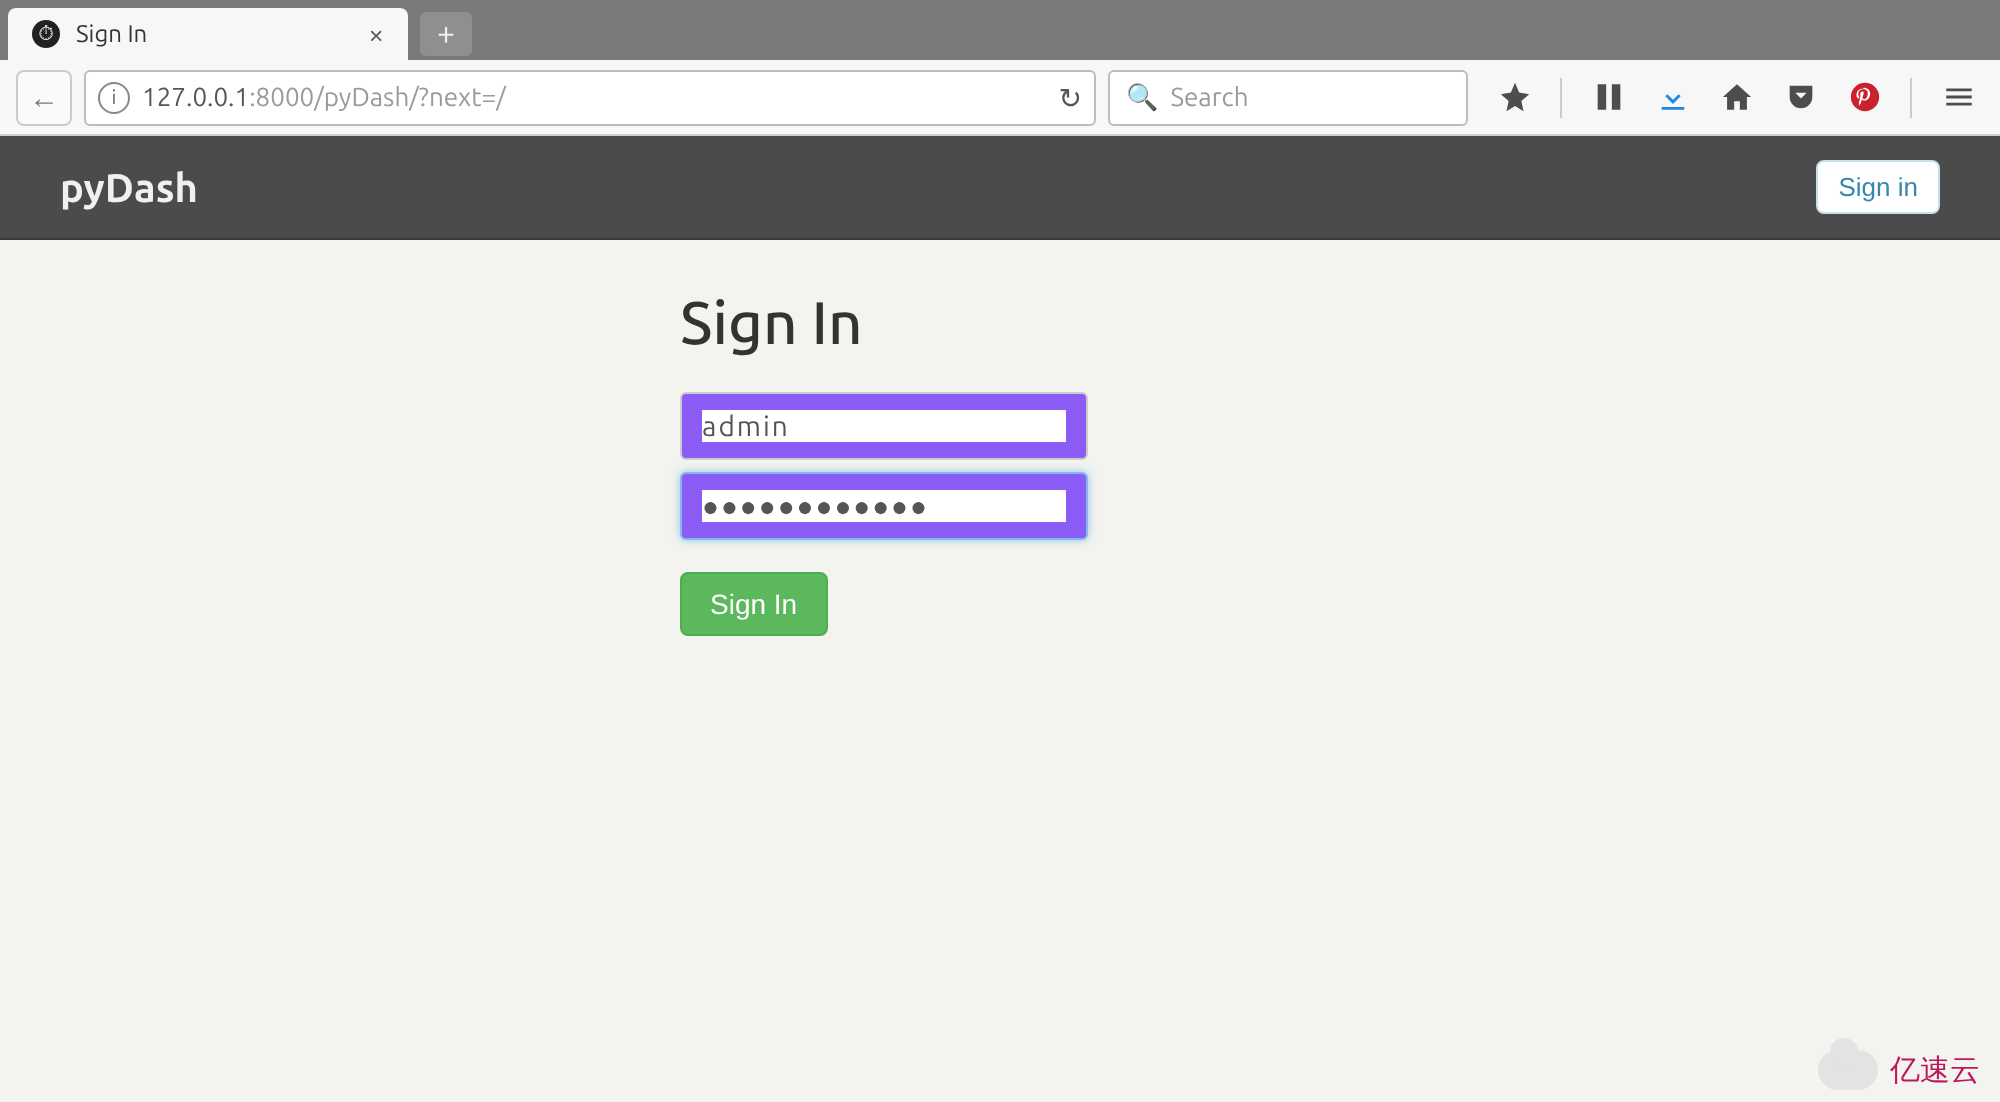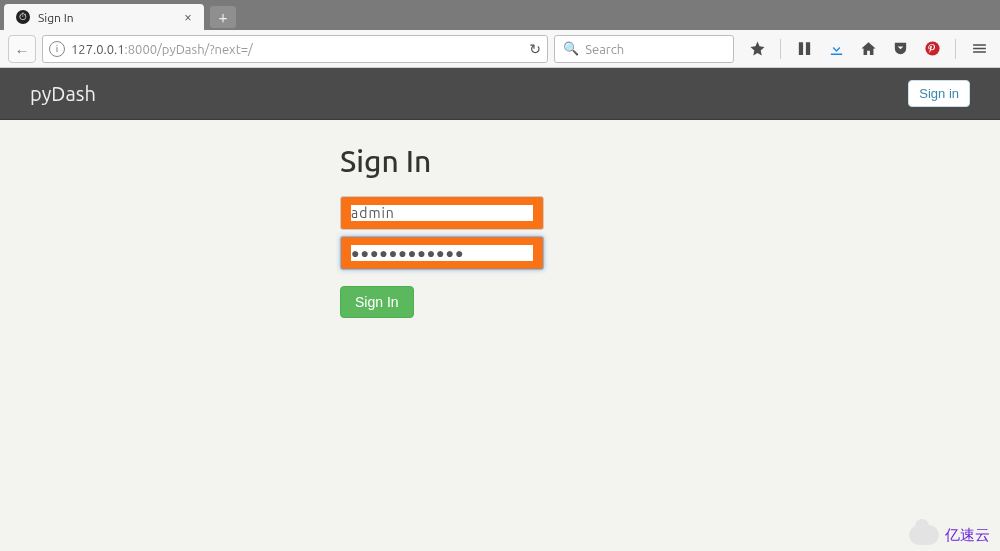--- a/index.html
+++ b/index.html
@@ -64,55 +64,55 @@
     .ticon.red svg { fill: #c8232c; }
     .sep { width: 1px; height: 20px; background: #ccc; }
 
     
     .app-nav {
       background: #4b4b4b; color: #eee; height: 52px;
       display: flex; align-items: center; padding: 0 30px;
       justify-content: space-between;
       border-bottom: 1px solid #3a3a3a;
     }
-    .brand { font-size: 20px; font-weight: 400; color: #f0f0f0; }
+    .brand { font-size: 20px; font-weight: 700; color: #f0f0f0; }
     .signin-nav {
       background: #fff; color: #3a87ad; border: 1px solid #c8e0ea;
       border-radius: 4px; padding: 5px 10px; font-size: 13px; cursor: pointer;
     }
 
     
     .page { padding: 24px 0 0 340px; }
     .page h2 {
       font-size: 30px; font-weight: 500; color: #333; margin-bottom: 18px;
       font-family: "Segoe UI", Ubuntu, sans-serif;
     }
     .field {
       width: 204px; height: 34px; border: 1px solid #ccc; border-radius: 3px;
-      background: #f97316; padding: 12px 10px; font-size: 14px; color: #555;
+      background: #8b5cf6; padding: 12px 10px; font-size: 14px; color: #555;
       margin-bottom: 6px; display: flex; align-items: center;
     }
     .field.focused {
       border-color: #84b9ef; box-shadow: 0 0 4px rgba(102,175,233,.7);
     }
     .field input {
       border: none; outline: none; width: 100%; font-size: 14px; color: #555;
       font-family: inherit; letter-spacing: 1px;
     }
     .btn-success {
       background: #5cb85c; color: #fff; border: 1px solid #4cae4c;
       border-radius: 4px; padding: 7px 14px; font-size: 14px;
       cursor: pointer; margin-top: 10px;
     }
 
     
     .watermark {
       position: fixed; right: 10px; bottom: 6px;
       display: flex; align-items: center; gap: 6px;
-      color: #6d28d9; font-size: 15px; pointer-events: none;
+      color: #be185d; font-size: 15px; pointer-events: none;
     }
     .watermark .cloud {
       width: 30px; height: 20px; background: #e3e3e3; border-radius: 12px; position: relative;
     }
     .watermark .cloud::before {
       content: ""; position: absolute; width: 14px; height: 14px; background: #e3e3e3;
       border-radius: 50%; top: -6px; left: 6px;
     }
   </style>
 </head>

